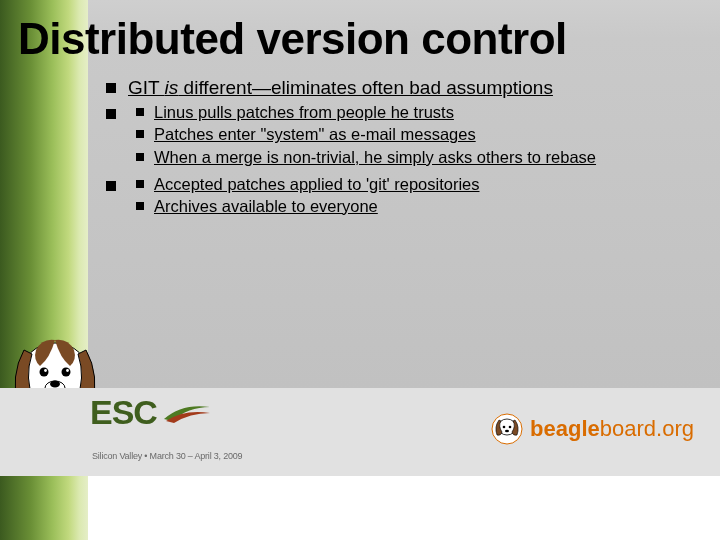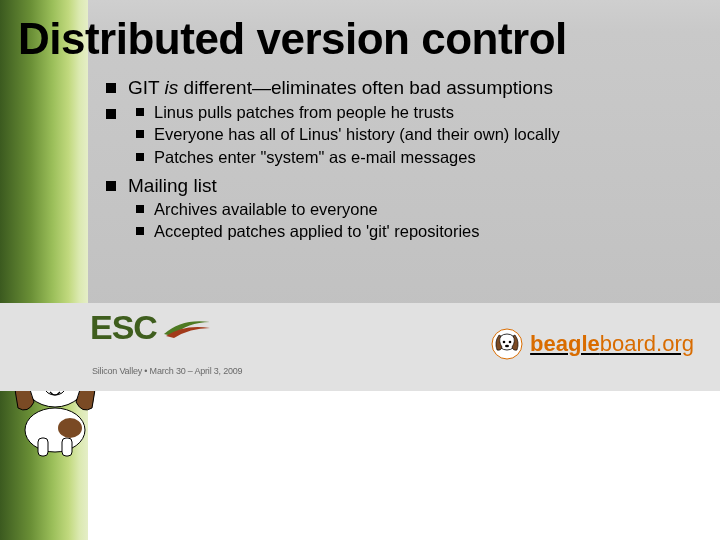--- a/index.html
+++ b/index.html
@@ -1,37 +1,37 @@
 <!DOCTYPE html>
 <html><head>
 <meta charset="utf-8">
 <style>
   * { margin: 0; padding: 0; box-sizing: border-box; }
   html, body { width: 720px; height: 540px; overflow: hidden; font-family: Arial, Helvetica, sans-serif; }
   .slide {
-    width: 720px; height: 391px;
+    width: 720px; height: 476px;
     background: linear-gradient(to bottom, #cfcfcf 0%, #c9c9c9 8%, #bfbfbf 100%);
     position: relative;
   }
   
   .leftbar {
     position: absolute; left: 0; top: 0; width: 88px; height: 540px;
     background: linear-gradient(to right, #3b5a1f 0%, #6a8f36 35%, #9bbf5a 60%, #c1d97e 78%, #dbe9b0 90%, #e5eec7 100%);
   }
   .title {
     position: absolute; left: 18px; top: 14px;
     font-size: 44px; font-weight: 700; color: #000;
     letter-spacing: -0.5px;
   }
   .content {
     position: absolute; left: 100px; top: 76px; width: 600px;
     color: #000;
   }
   ul.level1 { list-style: none; }
-  ul.level1 > li { position: relative; padding-left: 28px; font-size: 19px; line-height: 1.28; margin-bottom: 2px; }
+  ul.level1 > li { position: relative; padding-left: 28px; font-size: 19px; line-height: 1.28; margin-bottom: 2px; text-decoration: underline; }
   ul.level1 > li::before {
     content: ""; position: absolute; left: 6px; top: 7px;
     width: 10px; height: 10px; background: #000;
   }
   ul.level2 { list-style: none; margin: 0 0 6px 0; }
   ul.level2 > li { position: relative; padding-left: 26px; font-size: 16.5px; line-height: 1.28; margin: 1px 0; }
   ul.level2 > li::before {
     content: ""; position: absolute; left: 8px; top: 6px;
     width: 8px; height: 8px; background: #000;
   }
@@ -44,21 +44,21 @@
     display: flex; align-items: center; justify-content: space-between;
     padding: 0 26px 6px 90px;
   }
   .esc-logo { display: flex; flex-direction: column; align-items: flex-start; gap: 2px; }
   .esc-top { display:flex; align-items:center;gap:9px; }
   .esc-text {
     font-size: 34px; font-weight: 800; color: #3f5e1e; letter-spacing: -1px; line-height: 0.9;
   }
   .esc-swoosh { width: 50px; height: 22px; margin-left: -4px; }
   .esc-sub { font-size: 9px; color: #6a6a6a; letter-spacing: -0.2px; margin-left: 2px; margin-top: 22px; }
-  .bb-logo { display: flex; align-items: center; gap: 6px; text-decoration: underline; }
+  .bb-logo { display: flex; align-items: center; gap: 6px; }
   .bb-dog { width: 34px; height: 34px; }
   .bb-text { font-size: 22px; color: #d96c00; font-weight: 400; }
   .bb-text .bold { font-weight: 700; }
   
   .mascot {
     position: absolute; left: 0px; top: 280px; width: 110px; height: 180px;
   }
 </style>
 </head>
 <body>
@@ -69,29 +69,28 @@
   <div class="title">Distributed version control</div>
 
   <div class="content">
     <ul class="level1">
       <li>
         <span>GIT </span><span class="ital">is</span><span> different—eliminates often bad assumptions</span>
       </li>
       <li>
         <ul class="level2">
           <li>Linus pulls patches from people he trusts</li>
-          <li>Everyone has all of Linus' history (and their own) locally</li>
           <li>Patches enter "system" as e-mail messages</li>
+          <li>When a merge is non-trivial, he simply asks others to rebase</li>
         </ul>
       </li>
       <li>
-        <span>Mailing list</span>
         <ul class="level2">
+          <li>Accepted patches applied to 'git' repositories</li>
           <li>Archives available to everyone</li>
-          <li>Accepted patches applied to 'git' repositories</li>
         </ul>
       </li>
     </ul>
   </div>
 
   <svg class="mascot" viewBox="0 0 110 180">
     <ellipse cx="55" cy="150" rx="30" ry="22" fill="#fff"></ellipse>
     <ellipse cx="55" cy="150" rx="30" ry="22" fill="none" stroke="#000" stroke-width="1"></ellipse>
     <rect x="38" y="158" width="10" height="18" rx="4" fill="#fff" stroke="#000" stroke-width="1"></rect>
     <rect x="62" y="158" width="10" height="18" rx="4" fill="#fff" stroke="#000" stroke-width="1"></rect>

